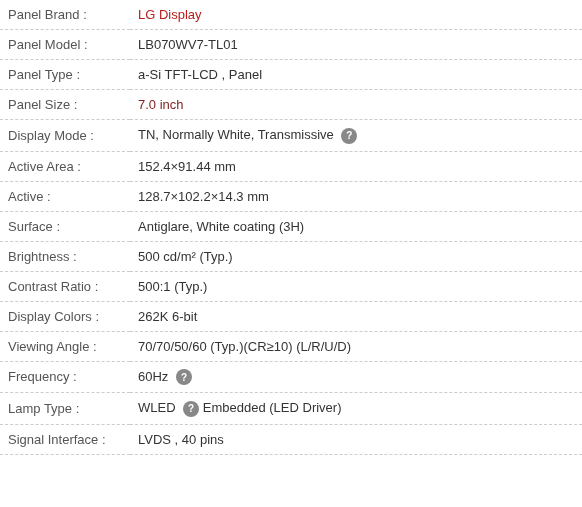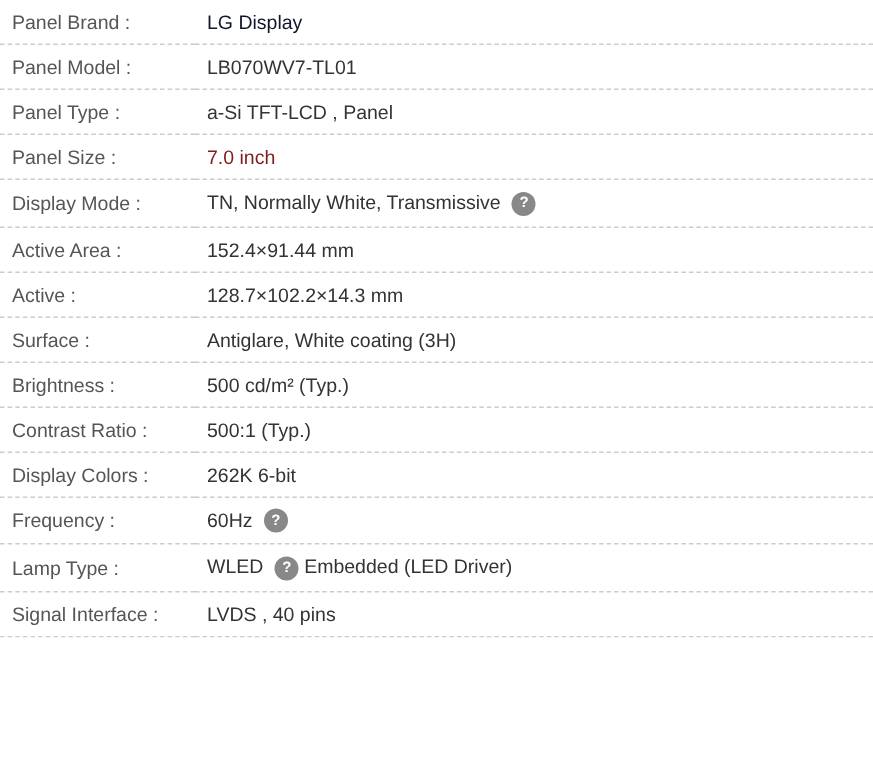--- a/index.html
+++ b/index.html
@@ -26,21 +26,21 @@
       color: #555;
       font-size: 13px;
       white-space: nowrap;
       margin-top: 32px;
     }
     .spec-table td.value {
       color: #333;
       font-size: 13px;
     }
     .link-blue {
-      color: #0f172a;
+      color: #b91c1c;
       text-decoration: none;
     }
     .size-highlight {
       color: #7f1d1d;
     }
     .help-icon {
       display: inline-flex;
       align-items: center;
       justify-content: center;
       width: 16px;
@@ -112,20 +112,24 @@
       </tr>
       <tr>
         <td class="label">Contrast Ratio :</td>
         <td class="value">500:1 (Typ.)</td>
       </tr>
       <tr>
         <td class="label">Display Colors :</td>
         <td class="value">262K   6-bit</td>
       </tr>
       <tr>
+        <td class="label">Viewing Angle :</td>
+        <td class="value">70/70/50/60 (Typ.)(CR≥10) (L/R/U/D)</td>
+      </tr>
+      <tr>
         <td class="label">Frequency :</td>
         <td class="value"><span>60Hz </span><span class="help-icon">?</span></td>
       </tr>
       <tr>
         <td class="label">Lamp Type :</td>
         <td class="value"><span>WLED  </span><span class="help-icon">?</span><span>  Embedded (LED Driver)</span></td>
       </tr>
       <tr>
         <td class="label">Signal Interface :</td>
         <td class="value">LVDS , 40 pins</td>

